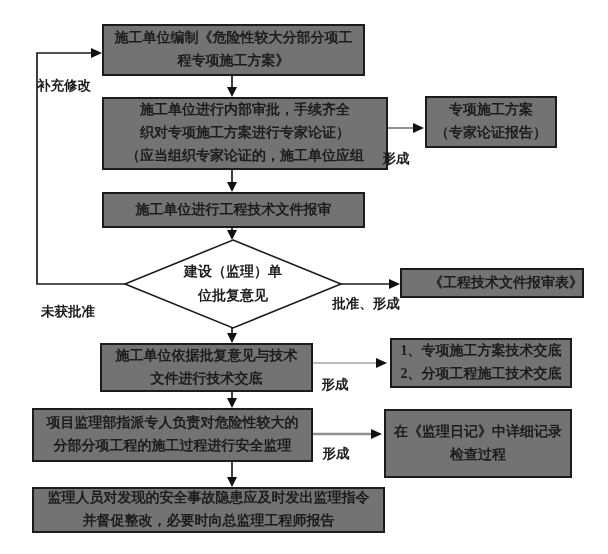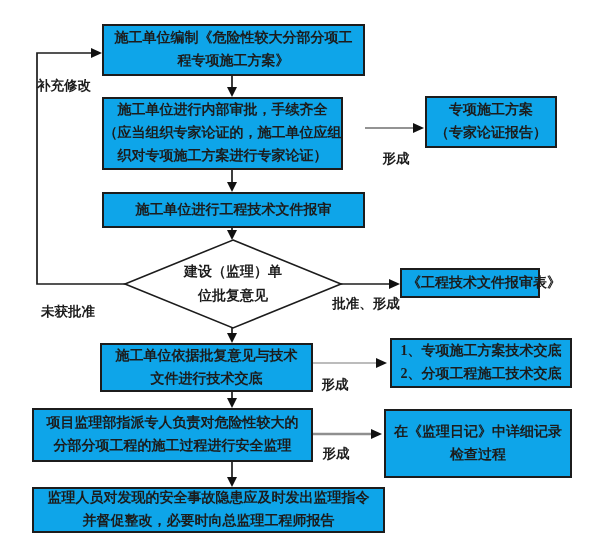--- a/index.html
+++ b/index.html
@@ -2,21 +2,21 @@
 <html><head>
 <meta charset="utf-8">
 <style>
   html,body{margin:0;padding:0;background:#ffffff;}
   #canvas{
     position:relative;width:608px;height:554px;background:#ffffff;overflow:hidden;
     font-family:"Liberation Serif","DejaVu Serif",serif;color:#1c1c1c;
   }
   #wires{position:absolute;left:0;top:0;width:608px;height:554px;}
   .box{
-    position:absolute;border:2px solid #1c1c1c;background:#0ea5e9;
+    position:absolute;border:2px solid #1c1c1c;background:#737373;
     display:flex;flex-direction:column;justify-content:center;align-items:center;
     text-align:center;font-weight:700;font-size:14px;line-height:1.62;
     box-sizing:border-box;
   }
   .box span{display:block;white-space:nowrap;}
   .dtext{
     position:absolute;display:flex;flex-direction:column;justify-content:center;align-items:center;
     text-align:center;font-weight:700;font-size:14px;line-height:1.7;background:transparent;
   }
   .edge-label{
@@ -58,24 +58,24 @@
 
     <polyline points="125,284 37,284 37,53 92,53" fill="none" stroke="#1c1c1c" stroke-width="1.7"></polyline>
     <polygon points="102,53 91,48 91,58" fill="#111"></polygon>
   </svg>
 
   <div class="box" style="left:102px;top:24px;width:263px;height:52px;">
     <span>施工单位编制《危险性较大分部分项工</span>
     <span>程专项施工方案》</span>
   </div>
 
-  <div class="box" style="left:102px;top:97px;width:241px;height:73px;">
+  <div class="box" style="left:102px;top:97px;width:286px;height:73px;">
     <span>施工单位进行内部审批，手续齐全</span>
+    <span>织对专项施工方案进行专家论证）</span>
     <span>（应当组织专家论证的，施工单位应组</span>
-    <span>织对专项施工方案进行专家论证）</span>
   </div>
 
   <div class="box" style="left:102px;top:192px;width:263px;height:36px;">
     <span>施工单位进行工程技术文件报审</span>
   </div>
 
   <div class="dtext" style="left:150px;top:256px;width:166px;height:56px;">
     <span>建设（监理）单</span>
     <span>位批复意见</span>
   </div>
@@ -93,21 +93,21 @@
   <div class="box" style="left:32px;top:487px;width:353px;height:46px;text-align:right;">
     <span>监理人员对发现的安全事故隐患应及时发出监理指令</span>
     <span>并督促整改，必要时向总监理工程师报告</span>
   </div>
 
   <div class="box" style="left:425px;top:96px;width:132px;height:52px;">
     <span>专项施工方案</span>
     <span>（专家论证报告）</span>
   </div>
 
-  <div class="box" style="left:400px;top:268px;width:140px;height:30px;padding-left:28px;">
+  <div class="box" style="left:400px;top:268px;width:184px;height:30px;padding-left:28px;">
     <span>《工程技术文件报审表》</span>
   </div>
 
   <div class="box" style="left:390px;top:338px;width:182px;height:50px;">
     <span>1、专项施工方案技术交底</span>
     <span>2、分项工程施工技术交底</span>
   </div>
 
   <div class="box" style="left:384px;top:409px;width:188px;height:69px;">
     <span>在《监理日记》中详细记录</span>

